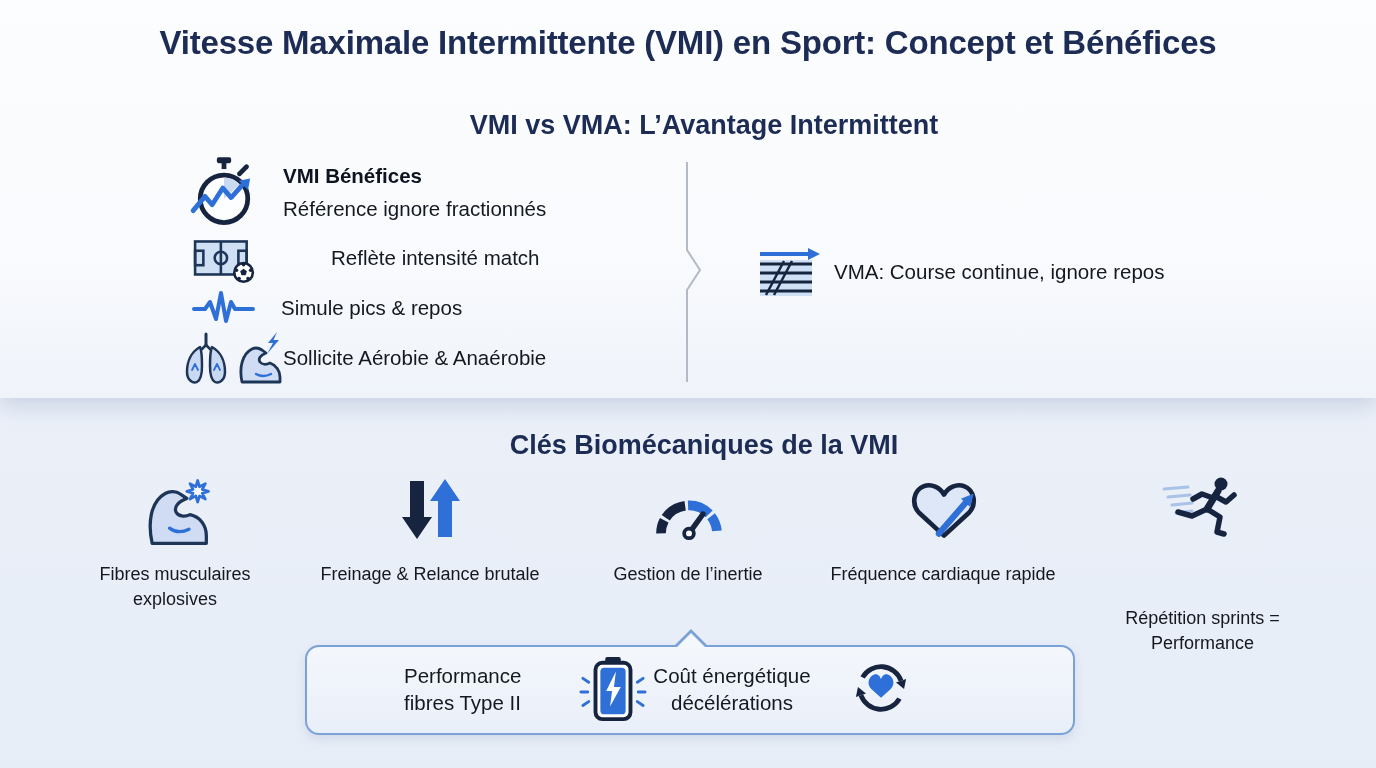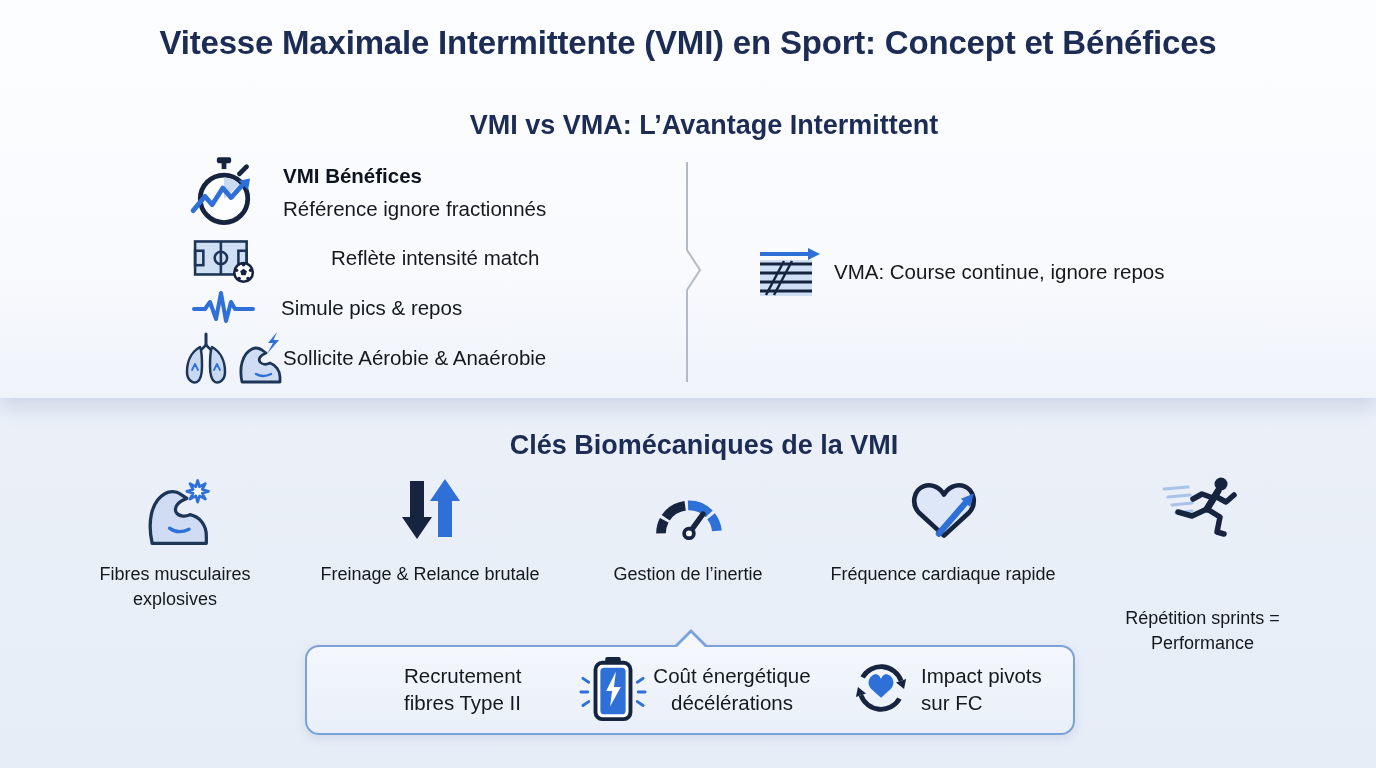--- a/index.html
+++ b/index.html
@@ -187,21 +187,21 @@
     <path d="M45 34 L58 42 L55 57 L62 59" stroke="#16243f" stroke-width="5.5" stroke-linecap="round" stroke-linejoin="round" fill="none"></path>
     <path d="M45 34 L30 41 L16 37" stroke="#16243f" stroke-width="5.5" stroke-linecap="round" stroke-linejoin="round" fill="none"></path>
   </svg>
 </div>
 <div class="abs bio-label" style="left:1110px;top:562px;width:185px;margin-top:44px;">Répétition sprints = Performance</div>
 
 <div class="abs callout">
   <div class="notch-outer"></div>
   <div class="notch-inner"></div>
 
-  <div class="callout-text" style="left:97px;width:150px;">Recrutement fibres Type II</div>
+  <div class="callout-text" style="left:97px;width:150px;">Performance fibres Type II</div>
 
   <div class="abs" style="left:272px;top:7px;">
     <svg width="68" height="72" viewBox="0 0 70 72">
       <rect x="27" y="2" width="16" height="7" rx="2" fill="#16243f"></rect>
       <rect x="17" y="8" width="36" height="58" rx="7" fill="#ffffff" stroke="#16243f" stroke-width="4"></rect>
       <rect x="22" y="13" width="26" height="48" rx="4" fill="#2e6fd8"></rect>
       <polygon points="38,17 28,37 34,37 32,53 43,33 36,33" fill="#ffffff"></polygon>
       <path d="M4 24 L10 28 M2 38 L9 38 M4 52 L10 48" stroke="#2e6fd8" stroke-width="3" stroke-linecap="round"></path>
       <path d="M66 24 L60 28 M68 38 L61 38 M66 52 L60 48" stroke="#2e6fd8" stroke-width="3" stroke-linecap="round"></path>
     </svg>
@@ -210,14 +210,13 @@
 
   <div class="abs" style="left:543px;top:10px;">
     <svg width="62" height="62" viewBox="0 0 64 64">
       <path d="M12.95 21 A22 22 0 0 1 52.7 24.5" fill="none" stroke="#16243f" stroke-width="5"></path>
       <polygon points="55.8,33 57.9,22.6 47.5,26.4" fill="#16243f"></polygon>
       <path d="M51.05 43 A22 22 0 0 1 11.3 39.5" fill="none" stroke="#16243f" stroke-width="5"></path>
       <polygon points="8.2,31 6.1,41.4 16.5,37.6" fill="#16243f"></polygon>
       <path d="M32 42 L22 33 C17 28 19 20 25 18 C29 17 31 20 32 23 C33 20 35 17 39 18 C45 20 47 28 42 33 Z" fill="#2e6fd8"></path>
     </svg>
   </div>
-  <div class="callout-text" style="left:614px;width:140px;">Impact pivots sur FC</div>
 </div>
 
 </body></html>

